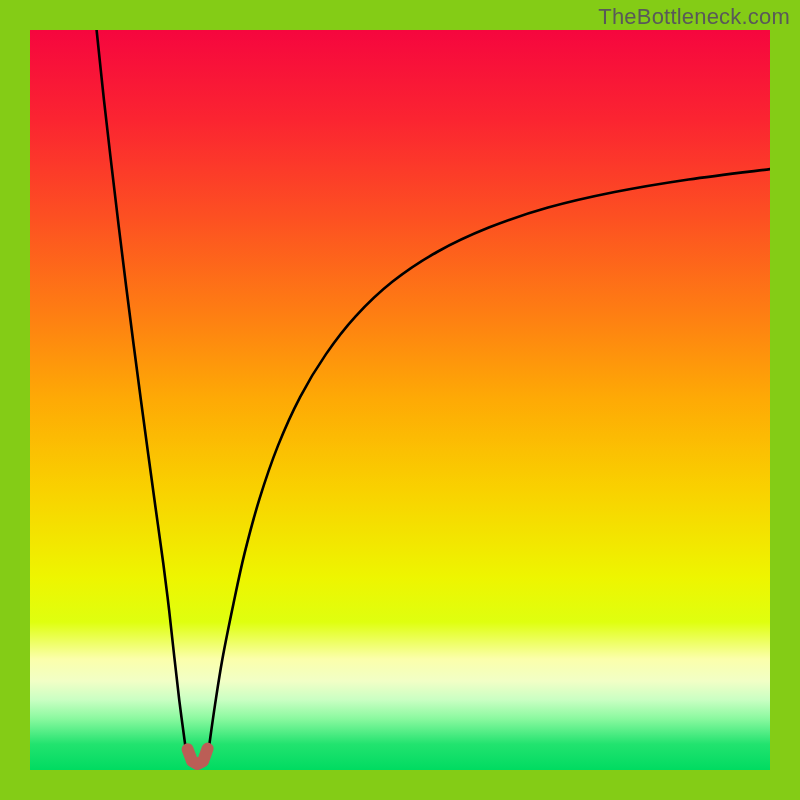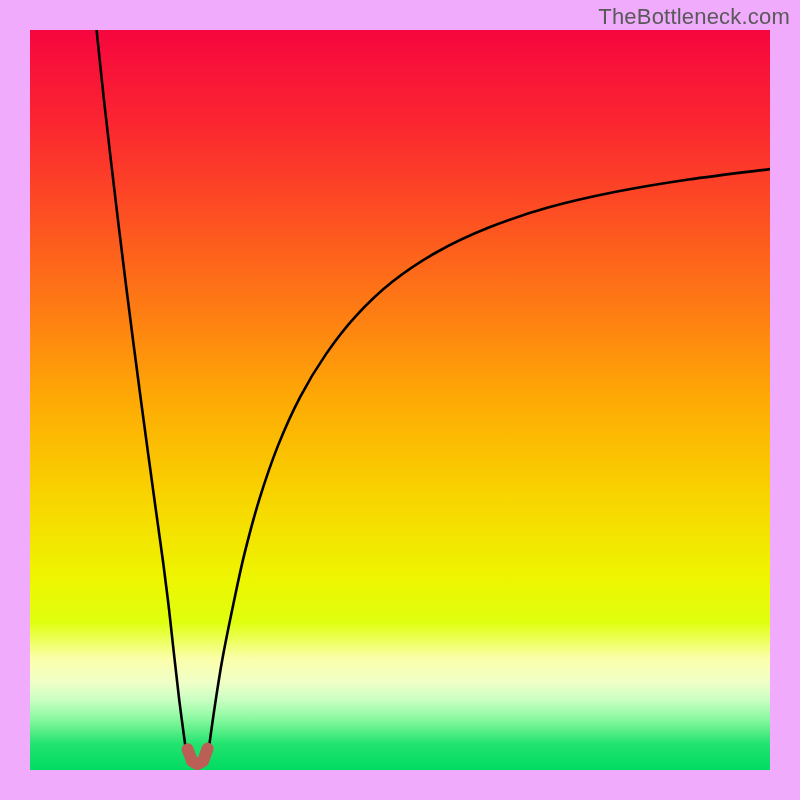--- a/index.html
+++ b/index.html
@@ -10,21 +10,21 @@
     background: #000;
     overflow: hidden;
     font-family: Arial, Helvetica, sans-serif;
   }
   .frame {
     position: absolute;
     left: 0;
     top: 0;
     width: 800px;
     height: 800px;
-    background: #f0abfc;
+    background: #84cc16;
   }
   .plot-area {
     position: absolute;
     left: 30px;
     top: 30px;
     width: 740px;
     height: 740px;
     overflow: hidden;
   }
   .gradient-bg {

